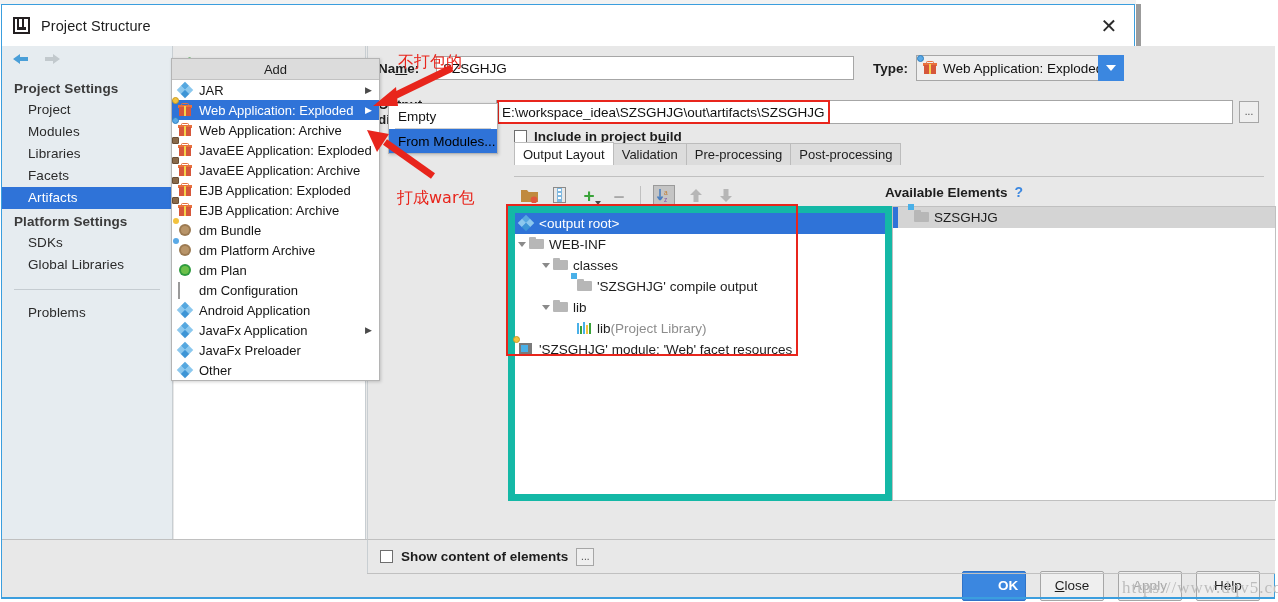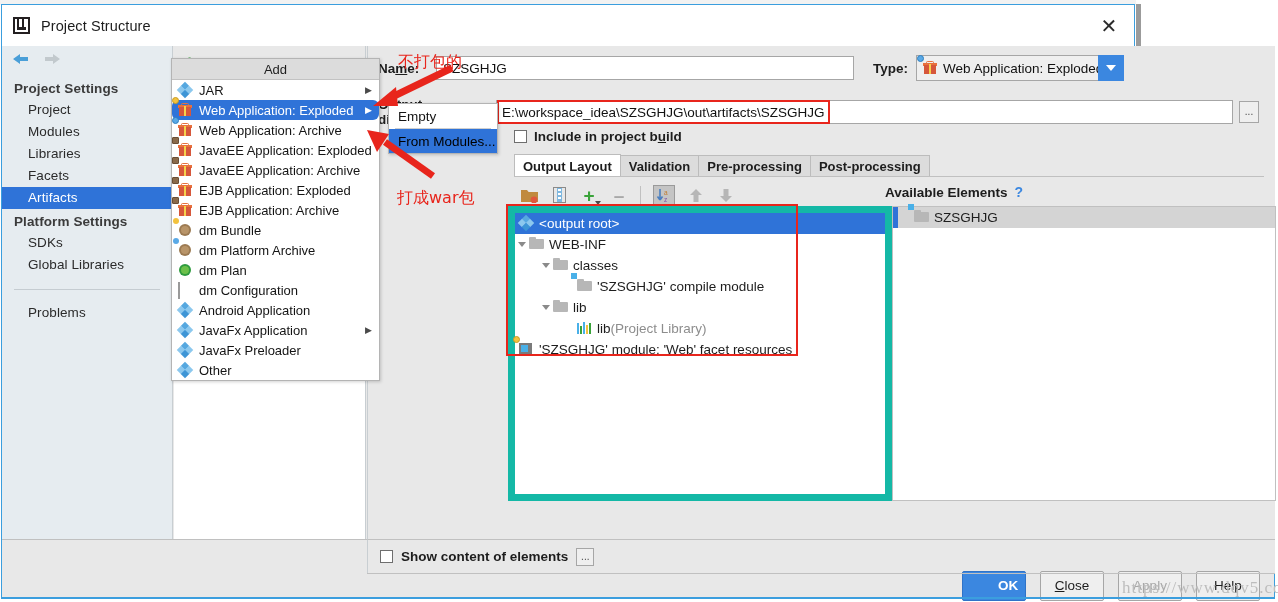--- a/index.html
+++ b/index.html
@@ -105,21 +105,21 @@
     box-shadow:1px 1px 3px rgba(0,0,0,.18);
     z-index:40;
   }
   .addmenu-title {
     height:21px; background:#dcdcdc; border-bottom:1px solid #c2c2c2;
     display:flex; align-items:center; justify-content:center;
     font-size:13px; color:#1d1d1d;
   }
   .mi {
     height:20px; display:flex; align-items:center; padding-left:6px;
-    font-size:13px; color:#141414; position:relative; white-space:nowrap;border-radius:6px;
+    font-size:13px; color:#141414; position:relative; white-space:nowrap;
   }
   .mi.sel { background:#2f73d8; color:#ffffff; }
   .mi .mlabel { margin-left:6px; }
   .mi .sub { position:absolute; right:7px; font-size:9px; color:#4a4a4a; }
   .mi.sel .sub { color:#fff; }
   .micon { width:15px; height:15px; flex:0 0 15px; position:relative; }
 
   
   .ic-diamond{ width:14px;height:14px; position:relative;}
   .ic-diamond i{position:absolute;width:6px;height:6px;background:#6eb8e8;transform:rotate(45deg);}
@@ -356,21 +356,21 @@
           <span class="redbox" style="display:inline-flex;align-items:center;height:22px;padding:0 4px;margin-left:-5px;">E:\workspace_idea\SZSGHJG\out\artifacts\SZSGHJG</span>
         </div>
         <div class="dots-btn" style="margin-left:6px;width:20px;height:22px;">...</div>
       </div>
 
       <div class="row" style="position:absolute; left:146px; top:83px; gap:7px;">
         <span class="chk"></span>
         <span class="lbl">Include in project b<u>u</u>ild</span>
       </div>
 
-      <div class="tabs" style="position:absolute; left:146px; top:108px; width:750px;font-weight:bold;">
+      <div class="tabs" style="position:absolute; left:146px; top:96px; width:750px;">
         <div class="tab active">Output Layout</div>
         <div class="tab">Validation</div>
         <div class="tab">Pre-processing</div>
         <div class="tab">Post-processing</div>
       </div>
       <div class="hsep" style="left:146px; top:130px; width:750px; height:1px;"></div>
 
       <div class="ttoolbar" style="position:absolute; left:146px; top:136px; width:380px;">
         <span class="tbtn">
           <svg width="17" height="15" viewBox="0 0 17 15">
@@ -438,21 +438,21 @@
             <span class="twist"></span>
             <span class="micon">
               <span class="ic-folder"><span class="t"></span><span class="f"></span></span>
             </span>
             <span class="tlabel">classes</span>
           </div>
           <div class="tnode" style="padding-left:62px;">
             <span class="micon">
               <span class="ic-folder"><span class="t"></span><span class="f"></span><span class="mark"></span></span>
             </span>
-            <span class="tlabel">'SZSGHJG' compile module</span>
+            <span class="tlabel">'SZSGHJG' compile output</span>
           </div>
           <div class="tnode" style="padding-left:24px;">
             <span class="twist"></span>
             <span class="micon">
               <span class="ic-folder"><span class="t"></span><span class="f"></span></span>
             </span>
             <span class="tlabel">lib</span>
           </div>
           <div class="tnode" style="padding-left:62px;">
             <span class="micon">

